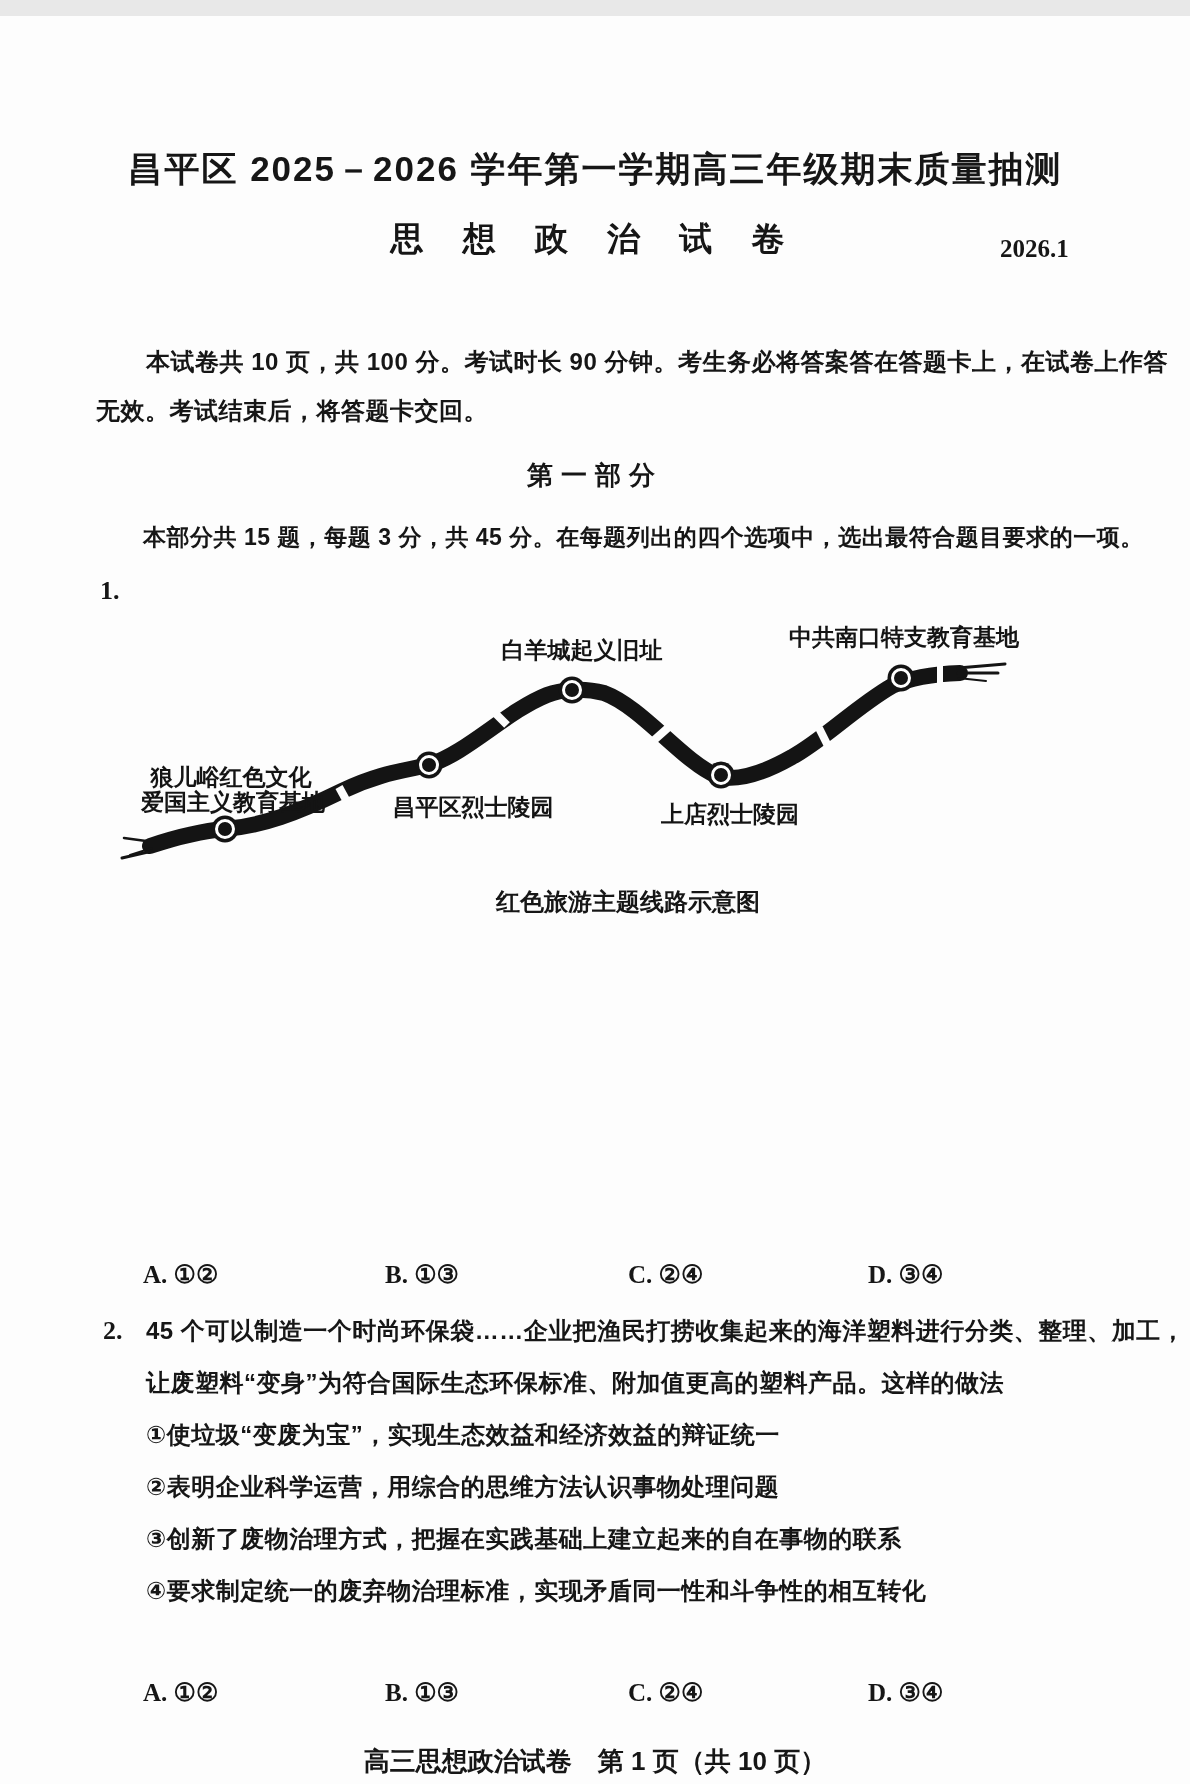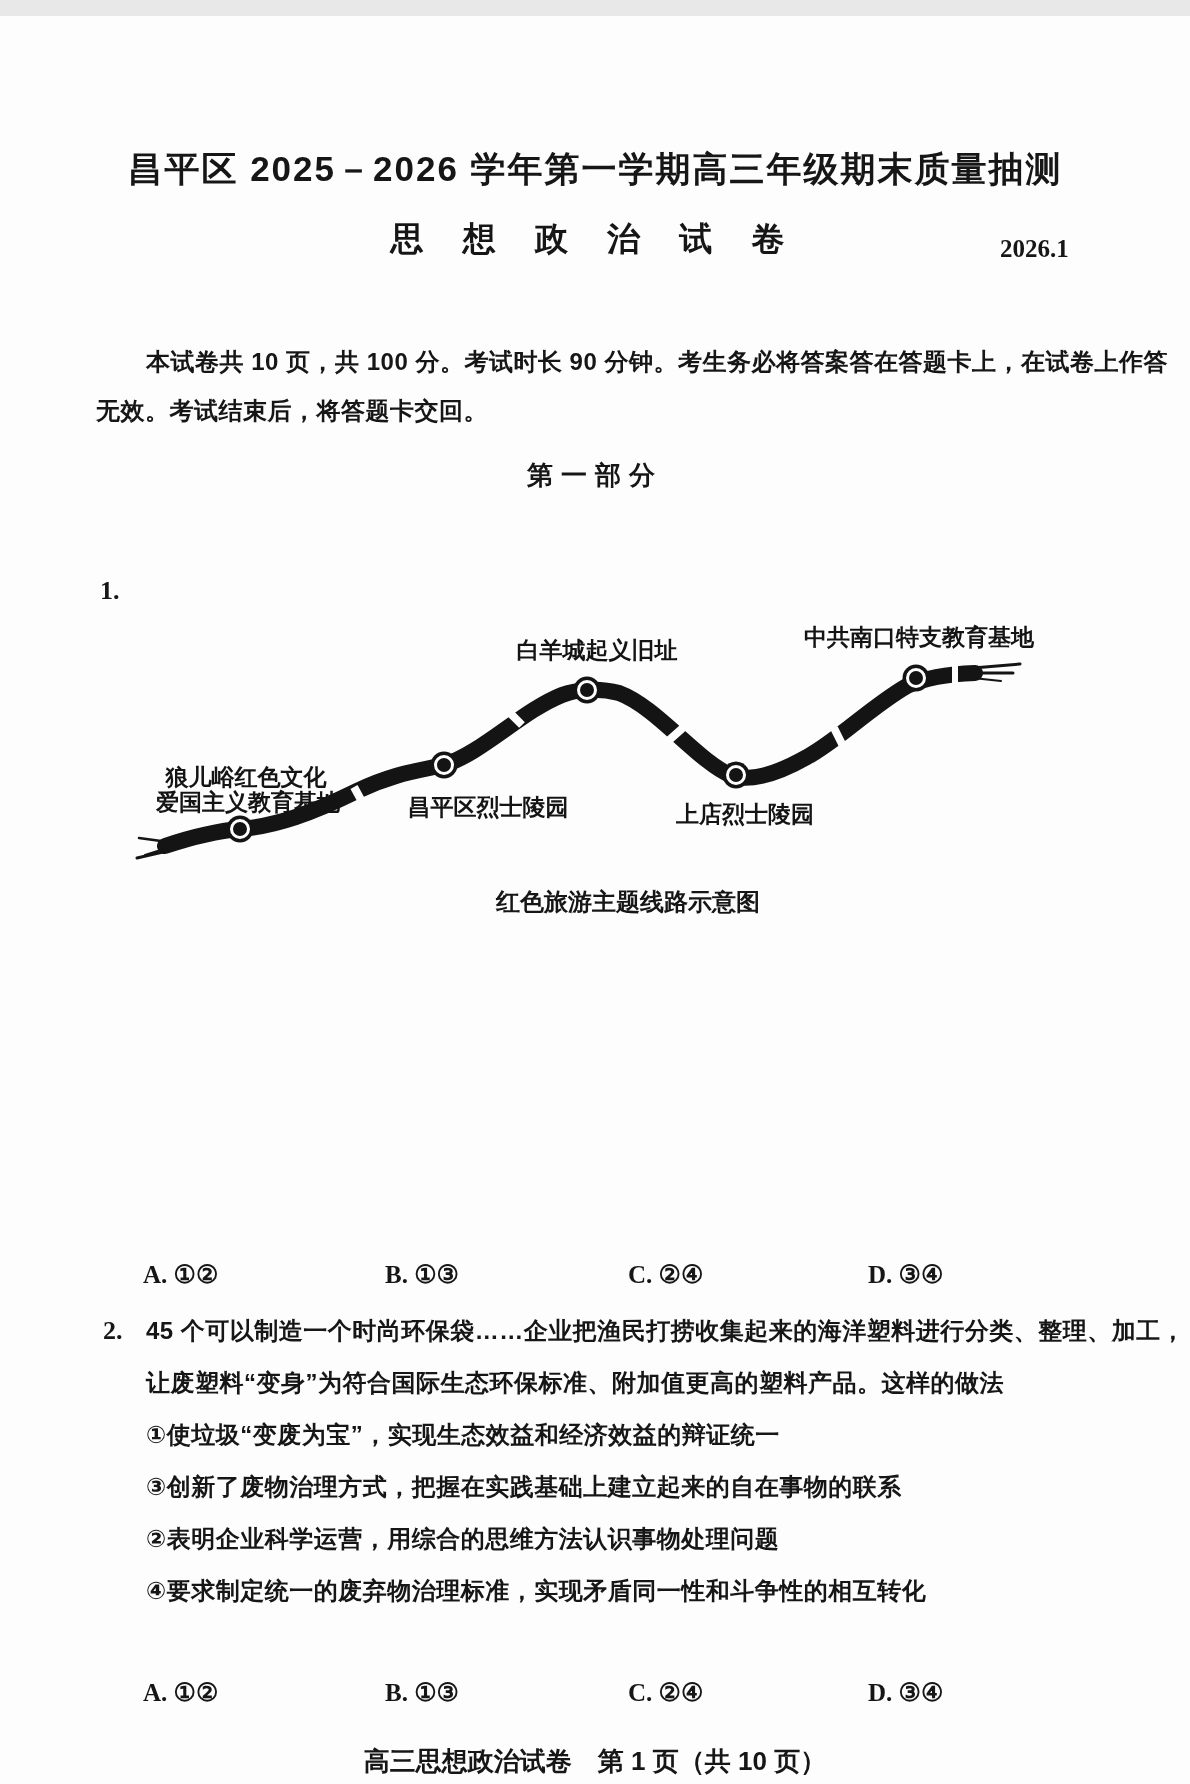--- a/index.html
+++ b/index.html
@@ -20,21 +20,21 @@
   .inst1 { top:330px; left:146px; }
   .inst2 { top:379px; left:96px;text-align:right; }
 
   .part-heading { top:442px; font-size:26px; font-weight:800; letter-spacing:8px; }
   .part-intro   { top:506px; left:143px; font-size:23px; font-weight:600; letter-spacing:0.5px; }
 
   .qnum { font-family:"Liberation Serif","DejaVu Serif",serif; font-size:26px; font-weight:700; }
   .q1num { top:560px; left:100px; }
   .q2num { top:1300px; left:103px; }
 
-  .diagram-wrap { top:598px; left:127px; width:960px; height:250px;text-align:center; }
+  .diagram-wrap { top:598px; left:112px; width:960px; height:250px;text-align:center; }
   .caption { top:870px; left:148px; width:960px; text-align:center;
              font-size:24px; font-weight:700; }
 
   .qbody { line-height:52px; font-size:24px; font-weight:600; letter-spacing:0.5px; }
   .q1body { top:922px; left:140px; }
   .q2body { top:1289px; left:146px; }
 
   .options { left:0; width:100%; height:34px; font-size:25px; font-weight:600;
              font-family:"Liberation Serif","DejaVu Serif",serif; }
   .q1options { top:1244px; }
@@ -52,20 +52,21 @@
 <div class="page">
 
   <div class="abs centered title1">昌平区 2025－2026 学年第一学期高三年级期末质量抽测</div>
   <div class="abs centered title2">思 想 政 治 试 卷</div>
   <div class="abs date">2026.1</div>
 
   <div class="abs bodytext inst1">本试卷共 10 页，共 100 分。考试时长 90 分钟。考生务必将答案答在答题卡上，在试卷上作答</div>
   <div class="abs bodytext inst2">无效。考试结束后，将答题卡交回。</div>
 
   <div class="abs centered part-heading">第一部分</div>
+  <div class="abs part-intro">本部分共 15 题，每题 3 分，共 45 分。在每题列出的四个选项中，选出最符合题目要求的一项。</div>
 
   <div class="abs qnum q1num">1.</div>
 
   <div class="abs diagram-wrap">
     <svg width="960" height="250" viewBox="0 0 960 250" xmlns="http://www.w3.org/2000/svg">
 
       <path d="M 38 232
            C 62 224, 88 217, 113 215
            C 150 212, 185 199, 230 177
            C 265 160, 290 157, 317 151
@@ -139,22 +140,22 @@
     <span class="opt-c">C. ②④</span>
     <span class="opt-d">D. ③④</span>
   </div>
 
   <div class="abs qnum q2num">2.</div>
 
   <div class="abs qbody q2body">
     <div>45 个可以制造一个时尚环保袋……企业把渔民打捞收集起来的海洋塑料进行分类、整理、加工，</div>
     <div>让废塑料“变身”为符合国际生态环保标准、附加值更高的塑料产品。这样的做法</div>
     <div>①使垃圾“变废为宝”，实现生态效益和经济效益的辩证统一</div>
+    <div>②表明企业科学运营，用综合的思维方法认识事物处理问题</div>
     <div>③创新了废物治理方式，把握在实践基础上建立起来的自在事物的联系</div>
-    <div>②表明企业科学运营，用综合的思维方法认识事物处理问题</div>
     <div>④要求制定统一的废弃物治理标准，实现矛盾同一性和斗争性的相互转化</div>
   </div>
 
   <div class="abs options q2options">
     <span class="opt-a">A. ①②</span>
     <span class="opt-b">B. ①③</span>
     <span class="opt-c">C. ②④</span>
     <span class="opt-d">D. ③④</span>
   </div>
 

